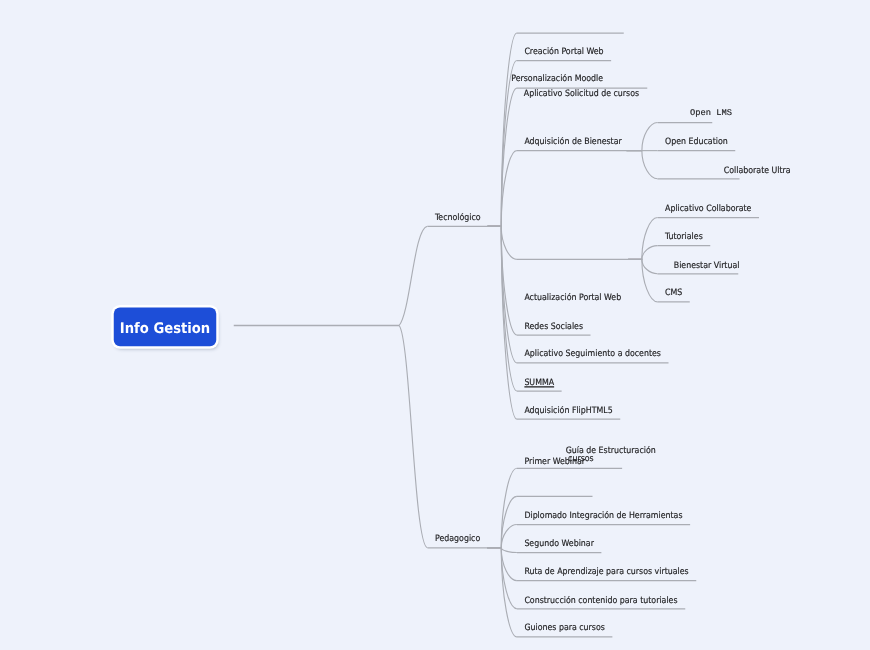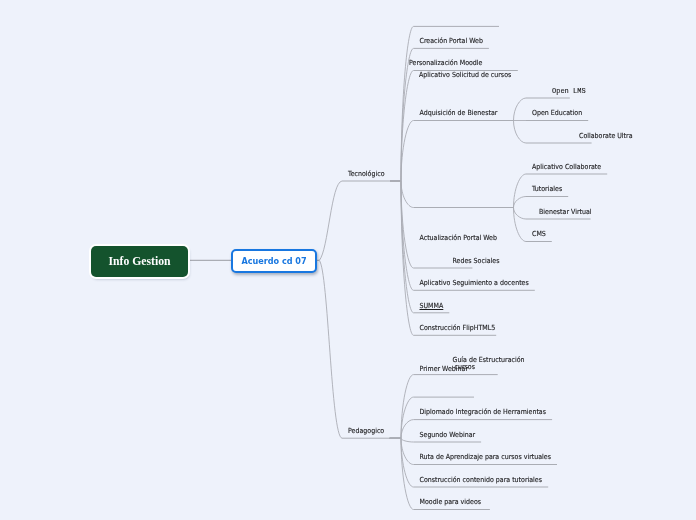--- a/index.html
+++ b/index.html
@@ -71,46 +71,43 @@
       <path d="M 389.7 438.2 L 401 438.2 C 401 440.29 407.5 442 413.5 442" fill="none" stroke="#aaadb4" stroke-width="0.9" shape-rendering="geometricPrecision"></path>
       <path d="M 413.5 442 L 481.1 442" fill="none" stroke="#aaadb4" stroke-width="1" shape-rendering="geometricPrecision"></path>
       <path d="M 389.7 438.2 L 401 438.2 C 401 452.665 407.5 464.5 413.5 464.5" fill="none" stroke="#aaadb4" stroke-width="0.9" shape-rendering="geometricPrecision"></path>
       <path d="M 413.5 464.5 L 557 464.5" fill="none" stroke="#aaadb4" stroke-width="1" shape-rendering="geometricPrecision"></path>
       <path d="M 389.7 438.2 L 401 438.2 C 401 465.04 407.5 487 413.5 487" fill="none" stroke="#aaadb4" stroke-width="0.9" shape-rendering="geometricPrecision"></path>
       <path d="M 413.5 487 L 548.2 487" fill="none" stroke="#aaadb4" stroke-width="1" shape-rendering="geometricPrecision"></path>
       <path d="M 389.7 438.2 L 401 438.2 C 401 477.415 407.5 509.5 413.5 509.5" fill="none" stroke="#aaadb4" stroke-width="0.9" shape-rendering="geometricPrecision"></path>
       <path d="M 413.5 509.5 L 489.9 509.5" fill="none" stroke="#aaadb4" stroke-width="1" shape-rendering="geometricPrecision"></path>
     </svg>
 
-  <div class="node root-node" style="left: 91px; top: 246px; width: 97px; height: 31px; background: #14532d; font-family: Liberation Serif, serif;">
+  <div class="node root-node" style="left: 91px; top: 246px; width: 82px; height: 31px; background: #1d4ed8;">
     <span class="t" style="color: rgb(255, 255, 255);">Info Gestion</span>
   </div>
 
-  <div class="node center-node" style="left: 231px; top: 249px; width: 86px; height: 24px; background: rgb(255, 255, 255); border-color: rgb(24, 119, 224);">
-    <span class="t" style="color: rgb(24, 119, 224);">Acuerdo cd 07</span>
-  </div>
 <div class="lbl" style="left: 348px; top: 170.8px; color: rgb(28, 28, 30);">Tecnológico</div>
     <div class="lbl" style="left: 409px; top: 16.2px; color: rgb(28, 28, 30); margin-top: 44px;">Personalización Moodle</div>
     <div class="lbl" style="left: 419.5px; top: 38.2px; color: rgb(28, 28, 30);">Creación Portal Web</div>
     <div class="lbl" style="left: 419px; top: 60.3px; color: rgb(28, 28, 30); margin-top: 12px;">Aplicativo Solicitud de cursos</div>
     <div class="lbl" style="left: 419.5px; top: 110.3px; color: rgb(28, 28, 30);">Adquisición de Bienestar</div>
     <div class="lbl" style="left: 552px; top: 87.8px; color: rgb(28, 28, 30); font-family: Liberation Mono, monospace;">Open LMS</div>
     <div class="lbl" style="left: 532px; top: 110.3px; color: rgb(28, 28, 30);">Open Education</div>
     <div class="lbl" style="left: 532px; top: 132.8px; color: rgb(28, 28, 30); padding-left: 47px;">Collaborate Ultra</div>
     <div class="lbl" style="left: 419.5px; top: 197.3px; color: rgb(28, 28, 30); margin-top: 38px;">Actualización Portal Web</div>
     <div class="lbl" style="left: 532px; top: 163.8px; color: rgb(28, 28, 30);">Aplicativo Collaborate</div>
     <div class="lbl" style="left: 532px; top: 186.3px; color: rgb(28, 28, 30);">Tutoriales</div>
     <div class="lbl" style="left: 539px; top: 208.8px; color: rgb(28, 28, 30);">Bienestar Virtual</div>
     <div class="lbl" style="left: 532px; top: 231.3px; color: rgb(28, 28, 30);">CMS</div>
-    <div class="lbl" style="left: 419.5px; top: 257.8px; color: rgb(28, 28, 30); margin-left: 33px;">Redes Sociales</div>
+    <div class="lbl" style="left: 419.5px; top: 257.8px; color: rgb(28, 28, 30);">Redes Sociales</div>
     <div class="lbl" style="left: 419.5px; top: 280.1px; color: rgb(28, 28, 30);">Aplicativo Seguimiento a docentes</div>
     <div class="lbl" style="left: 419.5px; top: 302.6px; color: rgb(28, 28, 30); text-decoration: underline;">SUMMA</div>
-    <div class="lbl" style="left: 419.5px; top: 325.1px; color: rgb(28, 28, 30);">Construcción FlipHTML5</div>
+    <div class="lbl" style="left: 419.5px; top: 325.1px; color: rgb(28, 28, 30);">Adquisición FlipHTML5</div>
     <div class="lbl" style="left: 348px; top: 428px; color: rgb(28, 28, 30);">Pedagogico</div>
     <div class="lbl" style="left: 417.5px; top: 357.1px; color: rgb(28, 28, 30); margin-left: 35px;">Guía de Estructuración
  cursos</div>
     <div class="lbl" style="left: 419.5px; top: 366px; color: rgb(28, 28, 30);">Primer Webinar</div>
     <div class="lbl" style="left: 419.5px; top: 409.4px; color: rgb(28, 28, 30); text-align: center;">Diplomado Integración de Herramientas</div>
     <div class="lbl" style="left: 419.5px; top: 431.8px; color: rgb(28, 28, 30);">Segundo Webinar</div>
     <div class="lbl" style="left: 419.5px; top: 454.3px; color: rgb(28, 28, 30);">Ruta de Aprendizaje para cursos virtuales</div>
     <div class="lbl" style="left: 419.5px; top: 476.8px; color: rgb(28, 28, 30); text-align: center;">Construcción contenido para tutoriales</div>
-    <div class="lbl" style="left: 419.5px; top: 499.3px; color: rgb(28, 28, 30);">Moodle para videos</div>
+    <div class="lbl" style="left: 419.5px; top: 499.3px; color: rgb(28, 28, 30);">Guiones para cursos</div>
   </div>
 
 </body></html>

